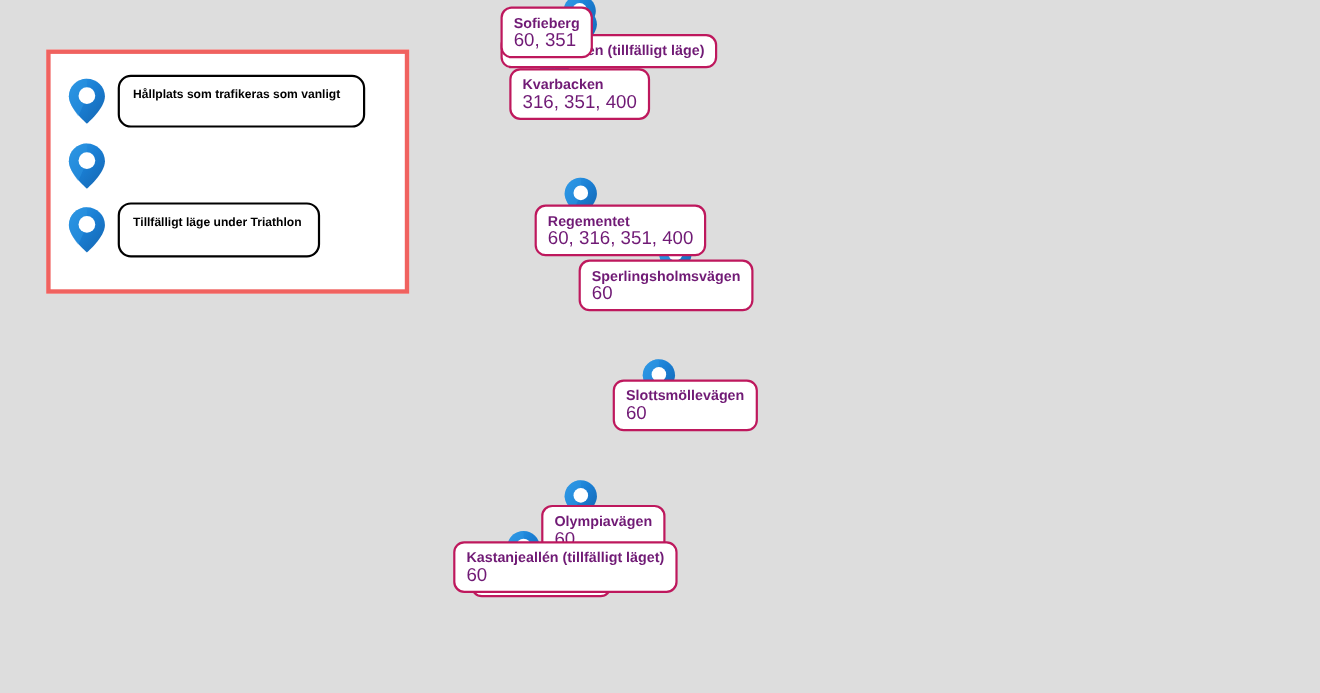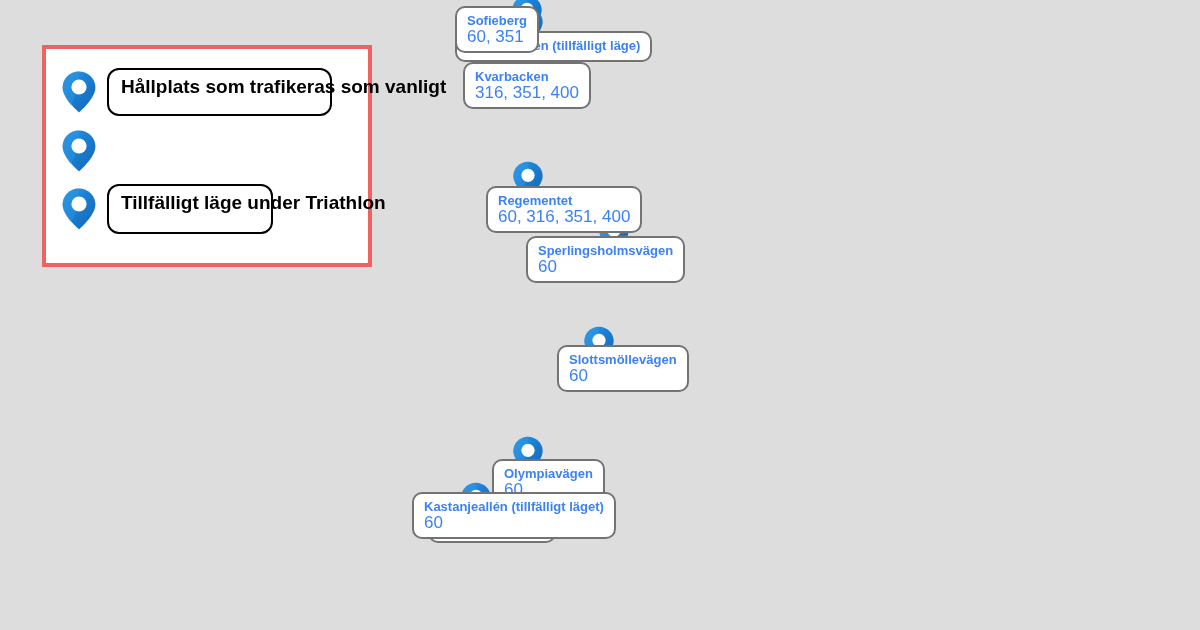--- a/index.html
+++ b/index.html
@@ -53,47 +53,47 @@
   .pin svg { display: block; width: 38px; height: 44px; }
 
   .legend-bubble {
     border: 2px solid #000000;
     border-radius: 12px;
     background: #ffffff;
     box-sizing: border-box;
     display: flex;
     align-items: flex-start;
     padding: 9px 12px 20px 12px;
-    font-size: 19px;
+    font-size: 11px;
     font-weight: bold;
     color: #000000;
     line-height: 15px;
     white-space: nowrap;
   }
   .legend-bubble.b1 { width: 225px; height: 48px; }
   .legend-bubble.b2 { width: 240px; height: 50px; }
-  .legend-bubble.b3 { width: 166px; height: 50px; }
+  .legend-bubble.b3 { width: 184px; height: 50px; }
 
   
   .marker {
     position: absolute;
     width: 34px;
     height: 40px;
   }
   .marker svg { display: block; width: 34px; height: 40px; }
 
   
   .callout {
     position: absolute;
     background: #ffffff;
-    border: 2px solid #737373;
+    border: 2px solid #be185d;
     border-radius: 10px;
     box-sizing: border-box;
     padding: 5px 10px 6px 10px;
-    color: #3b82f6;
+    color: #701a75;
     line-height: 16px;
     white-space: nowrap;
   }
   .callout .c-title {
     font-size: 13px;
     font-weight: bold;
     display: block;
   }
   .callout .c-sub {
     font-size: 17px;

